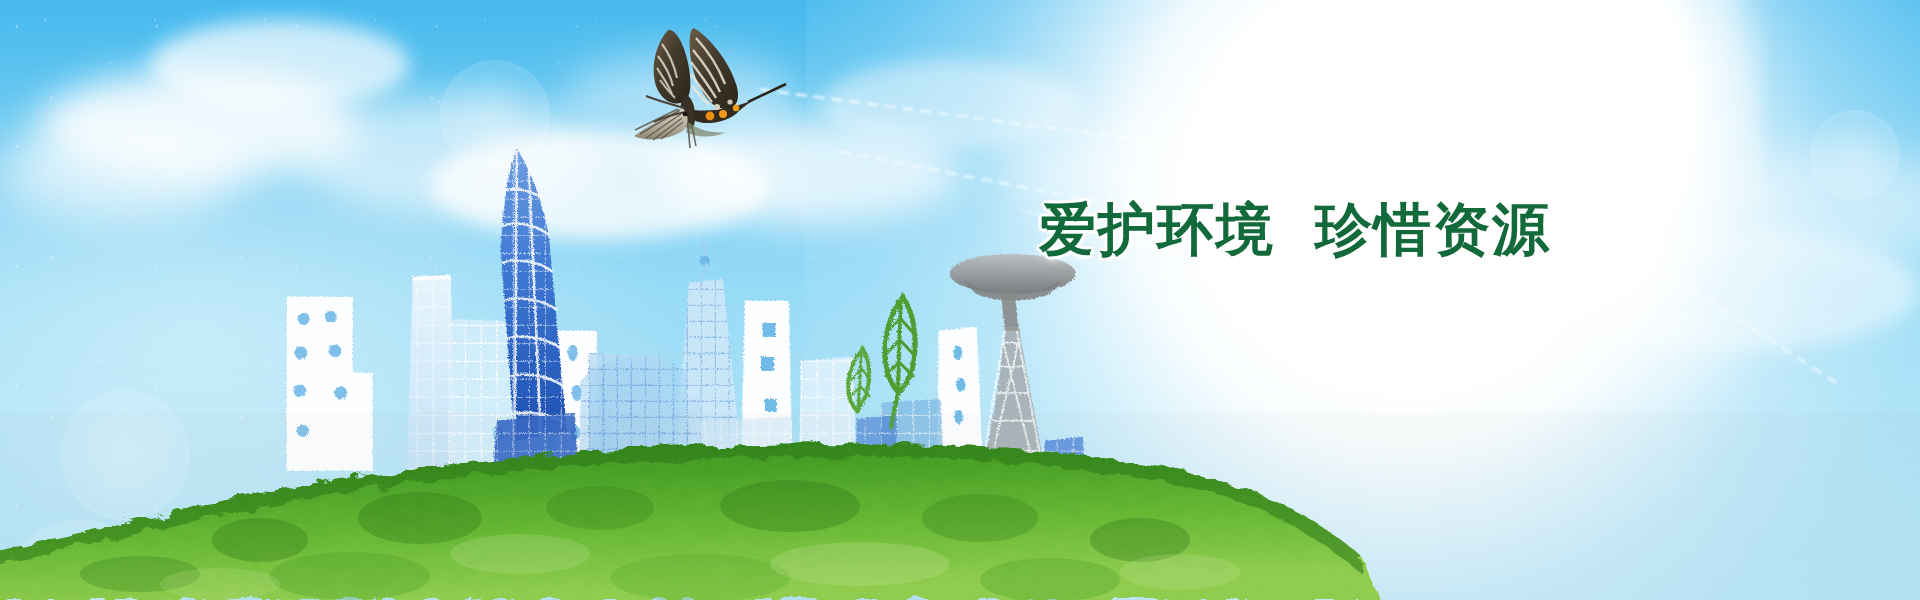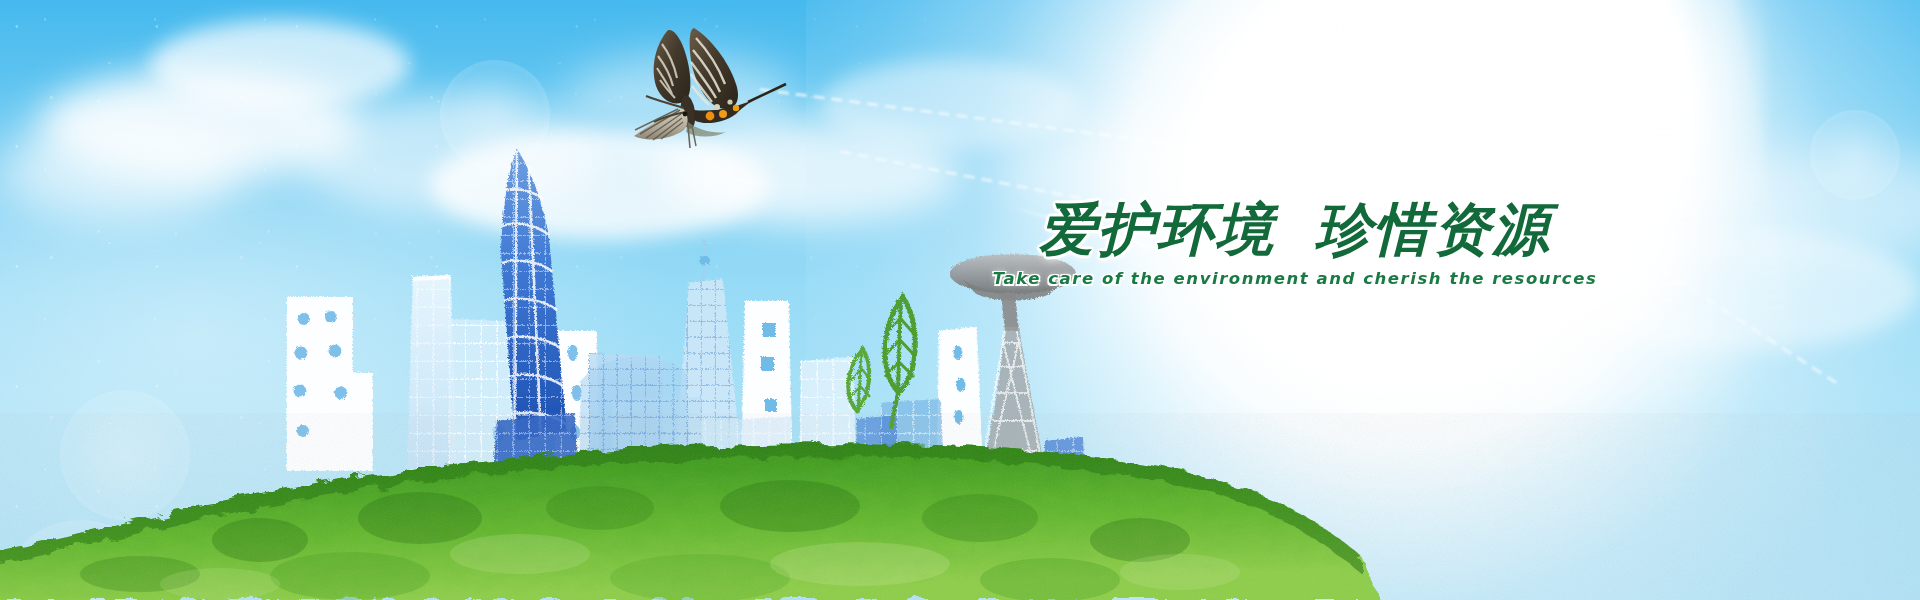--- a/index.html
+++ b/index.html
@@ -5,21 +5,20 @@
 <style>
   html,body{margin:0;padding:0;background:#fff;}
   body{font-family:"Liberation Sans",sans-serif;}
 
   #banner{
     position:relative;
     width:1920px;
     height:600px;
     overflow:hidden;
     background:#fef9c3;
-    font-style:italic;
   }
 
   
   .sky-base{
     position:absolute;inset:0;
     background:
       linear-gradient(to bottom,
         #46b9ee 0%,
         #5fc4f0 14%,
         #7fd0f3 30%,
@@ -547,16 +546,15 @@
       <ellipse cx="1180" cy="232" rx="60" ry="18" fill="#c9e89a"></ellipse>
       <ellipse cx="220" cy="244" rx="60" ry="16" fill="#bfe28e"></ellipse>
     </g>
     <rect x="0" y="90" width="1920" height="170" filter="url(#grassTex)" opacity=".45"></rect>
   </svg>
 
   <div class="text-block">
     <div class="headline">
       <span>爱护环境</span><span class="gap"></span><span>珍惜资源</span>
     </div>
-    <div class="subhead">Take care of the environment and cherish the resources</div>
   </div>
 
 </div>
 
 </body></html>

